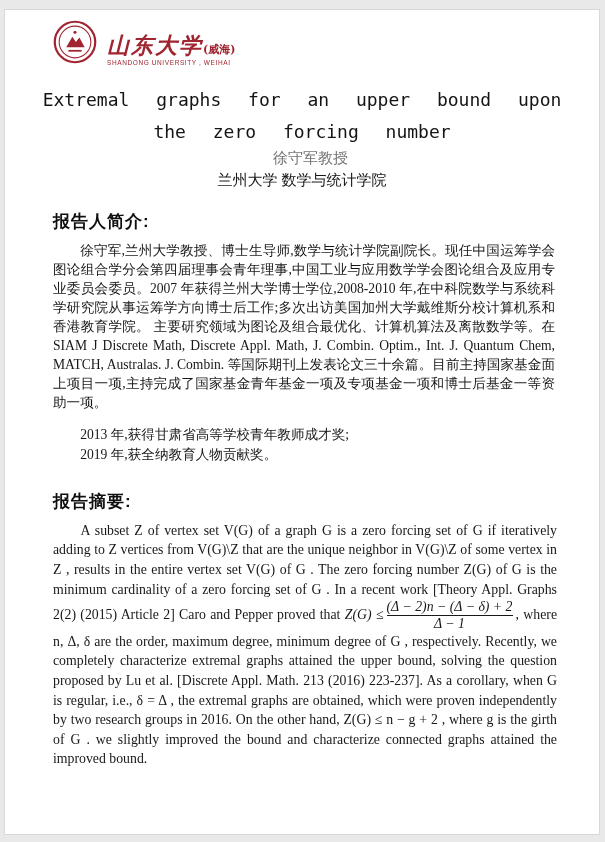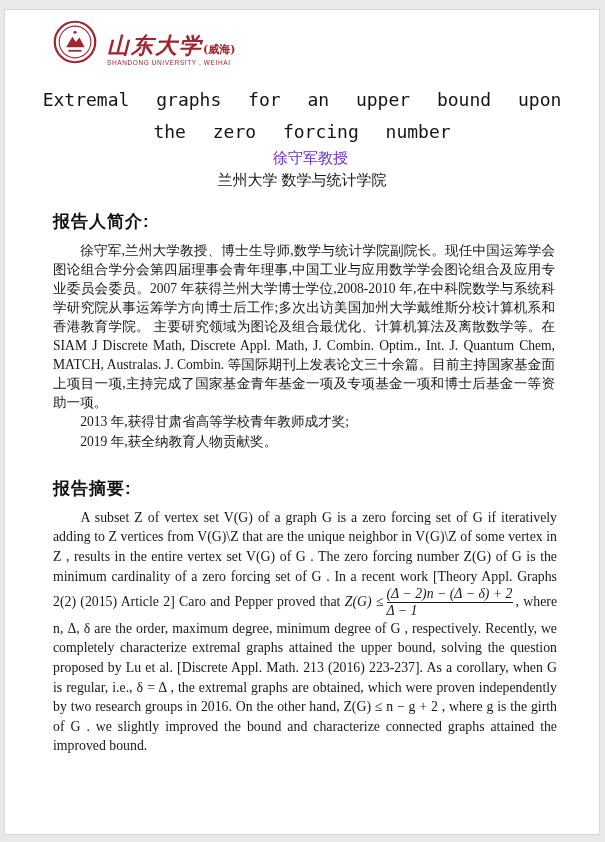--- a/index.html
+++ b/index.html
@@ -75,34 +75,34 @@
   .talk-title {
     text-align: center;
     font-family: "DejaVu Sans Mono", monospace;
     font-size: 18px;
     margin-top: 18px;
     line-height: 1.75;
     word-spacing: 16px;
     color: #141414;
     white-space: nowrap;
   }
-  .speaker { text-align: center; font-size: 15px; margin-top: 2px; color: #6d28d9; padding-left: 17px; }
+  .speaker { text-align: center; font-size: 15px; margin-top: 2px; color: #737373; padding-left: 17px; }
   .affiliation { text-align: center; font-size: 15px; margin-top: 3px; color: #161616; }
 
   
   .section-heading {
     margin: 0 48px;
     font-size: 17px;
     font-weight: bold;
     letter-spacing: 1px;
     color: #101010;
   }
   .bio-heading { margin-top: 20px; }
   .bio-text {
-    margin: 8px 44px 0 48px;
+    margin: 8px 44px 13px 48px;
     font-family: "Liberation Serif", serif;
     font-size: 13.6px;
     line-height: 1.40;
     text-align: justify;
     text-indent: 2em;
     color: #181818;
   }
   .awards { margin: 0 44px 0 48px; }
   .award-line {
     font-family: "Liberation Serif", serif;
@@ -120,21 +120,21 @@
     line-height: 1.42;
     text-align: justify;
     color: #181818;
   }
   .abstract-text .indent { display: inline-block; width: 2em; }
   .math-var { font-style: italic; font-family: "Liberation Serif", serif; }
   .fraction {
     display: inline-flex;
     flex-direction: column;
     vertical-align: middle;
-    text-align: left;
+    text-align: center;
     font-style: italic;
     line-height: 1.15;
     margin: 0 3px;
   }
   .fraction .den { border-top: 1px solid #181818; }
 </style>
 </head>
 <body>
 
 <div class="page">

